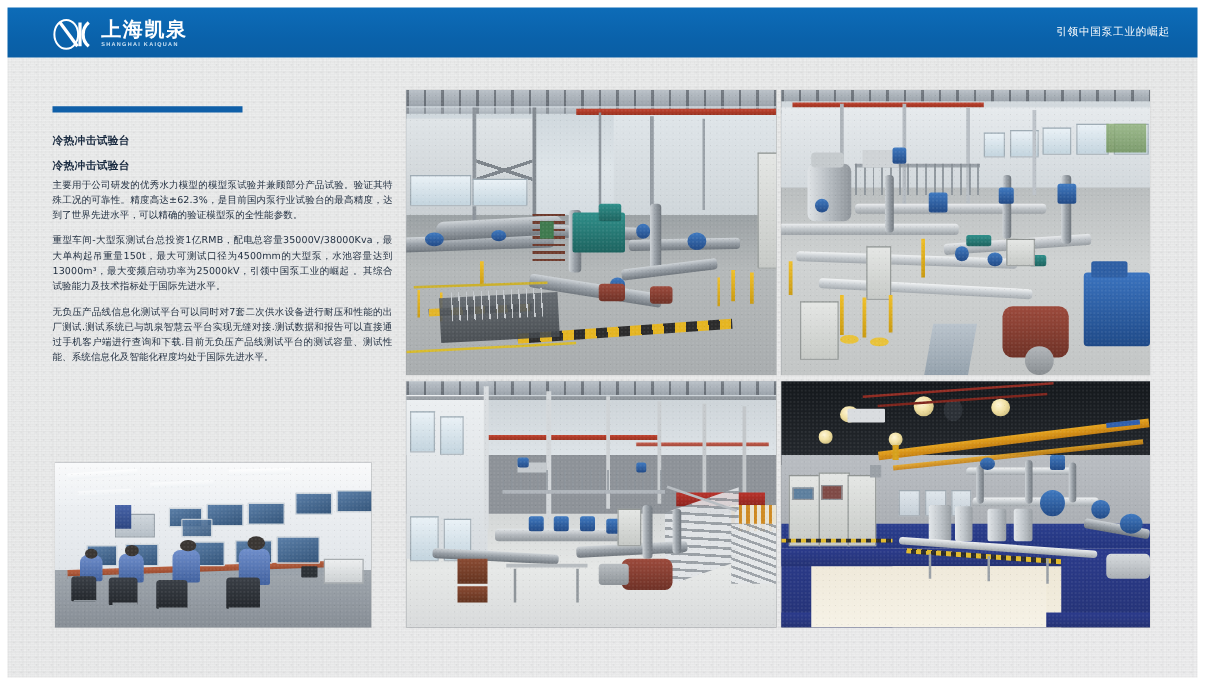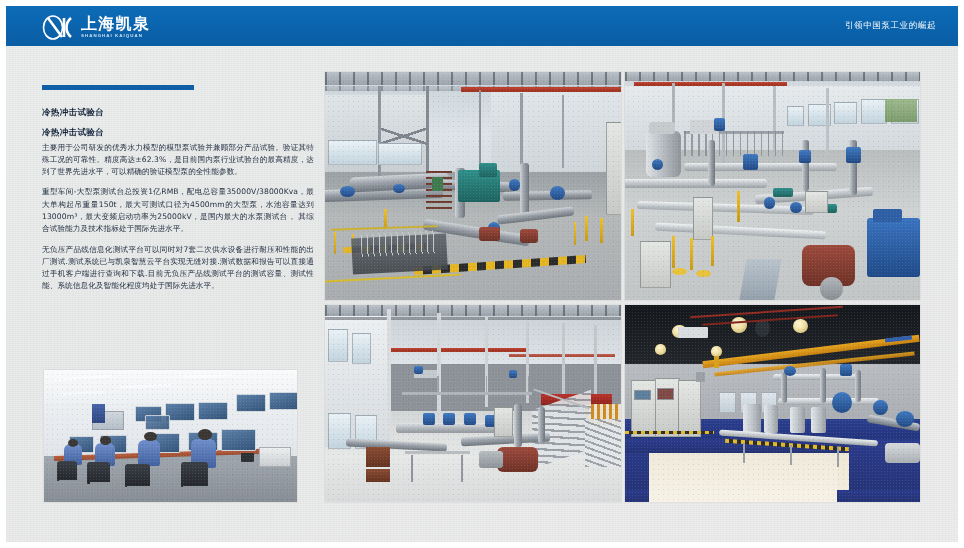--- a/index.html
+++ b/index.html
@@ -315,21 +315,21 @@
 
     <div class="body-block">
       <div class="sec">
         <div class="sec-title">冷热冲击试验台</div>
       </div>
       <div class="sec">
         <div class="sec-title">冷热冲击试验台</div>
         <div class="sec-body">主要用于公司研发的优秀水力模型的模型泵试验并兼顾部分产品试验。验证其特殊工况的可靠性。精度高达±62.3%，是目前国内泵行业试验台的最高精度，达到了世界先进水平，可以精确的验证模型泵的全性能参数。</div>
       </div>
       <div class="sec">
-        <div class="sec-body">重型车间-大型泵测试台总投资1亿RMB，配电总容量35000V/38000Kva，最大单构起吊重量150t，最大可测试口径为4500mm的大型泵，水池容量达到13000m³，最大变频启动功率为25000kV，是国内最大的水泵测试台 。其综合试验能力及技术指标处于国际先进水平。</div>
+        <div class="sec-body">重型车间-大型泵测试台总投资1亿RMB，配电总容量35000V/38000Kva，最大单构起吊重量150t，最大可测试口径为4500mm的大型泵，水池容量达到13000m³，最大变频启动功率为25000kV，引领中国泵工业的崛起 。其综合试验能力及技术指标处于国际先进水平。</div>
       </div>
       <div class="sec">
         <div class="sec-body">无负压产品线信息化测试平台可以同时对7套二次供水设备进行耐压和性能的出厂测试.测试系统已与凯泉智慧云平台实现无缝对接.测试数据和报告可以直接通过手机客户端进行查询和下载.目前无负压产品线测试平台的测试容量、测试性能、系统信息化及智能化程度均处于国际先进水平。</div>
       </div>
     </div>
   </div>
 
   <div class="photo" id="p1">
     <div class="ph-inner">
       <div class="sky"></div>

